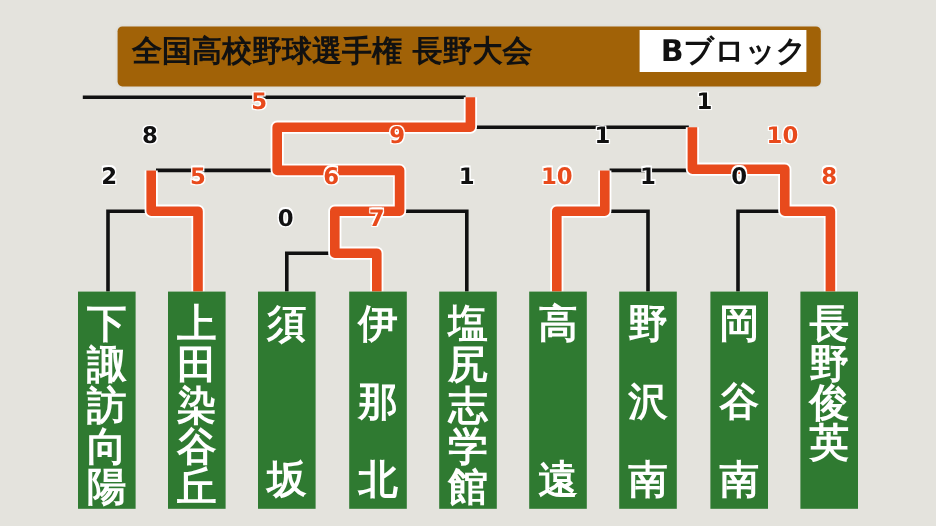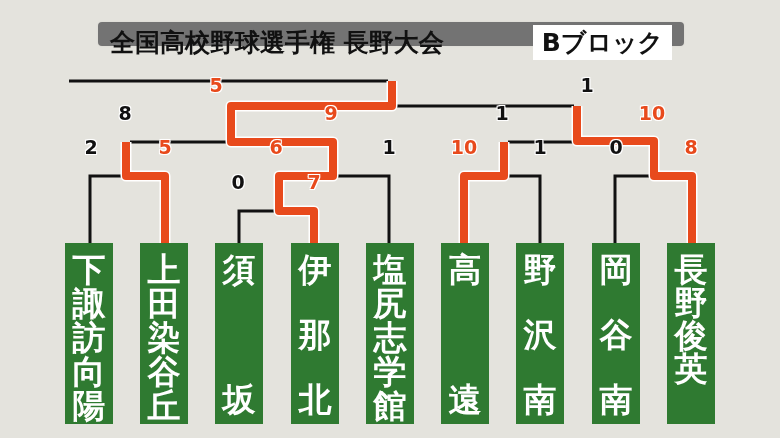--- a/index.html
+++ b/index.html
@@ -3,31 +3,31 @@
 <meta charset="utf-8">
 <style>
   html, body { margin: 0; padding: 0; }
   body {
     width: 780px; height: 438px; overflow: hidden;
     background: #e4e3dd;
     font-family: "DejaVu Sans", "Liberation Sans", sans-serif;
     position: relative;
   }
   .title-bar {
-    position: absolute; left: 98px; top: 22px; width: 586px; height: 24px;
-    background: #737373; border-radius: 4px;
+    position: absolute; left: 98px; top: 22px; width: 586px; height: 50px;
+    background: #a16207; border-radius: 4px;
     box-shadow: 0 0 3px rgba(0,0,0,0.05);
   }
   .title-text {
     position: absolute; left: 12px; top: 4px; height: 34px; line-height: 34px;
     font-size: 25px; font-weight: bold; color: #111; letter-spacing: 0px; white-space: nowrap;
   }
   .block-label {
     position: absolute; left: 435px; top: 3px; width: 139px; height: 35px; line-height: 35px;
-    background: #ffffff; color: #111; font-size: 25px; font-weight: bold; text-align: center;
+    background: #ffffff; color: #111; font-size: 25px; font-weight: bold; text-align: right;
     white-space: nowrap;
   }
   svg.bracket { position: absolute; left: 0; top: 0; }
   .team {
     position: absolute; top: 243px; width: 48px; height: 181px;
     background: #2f7a31;
     display: flex; flex-direction: column; align-items: center;
     padding: 10px 0 8px 0; box-sizing: border-box;
   }
   .team .ch {

